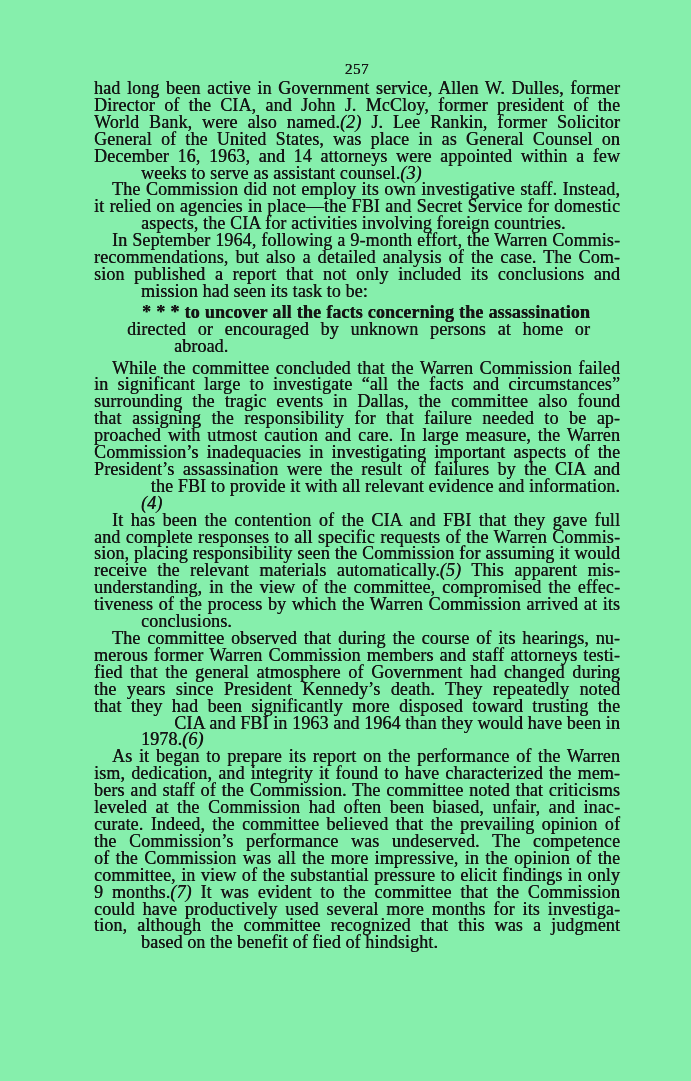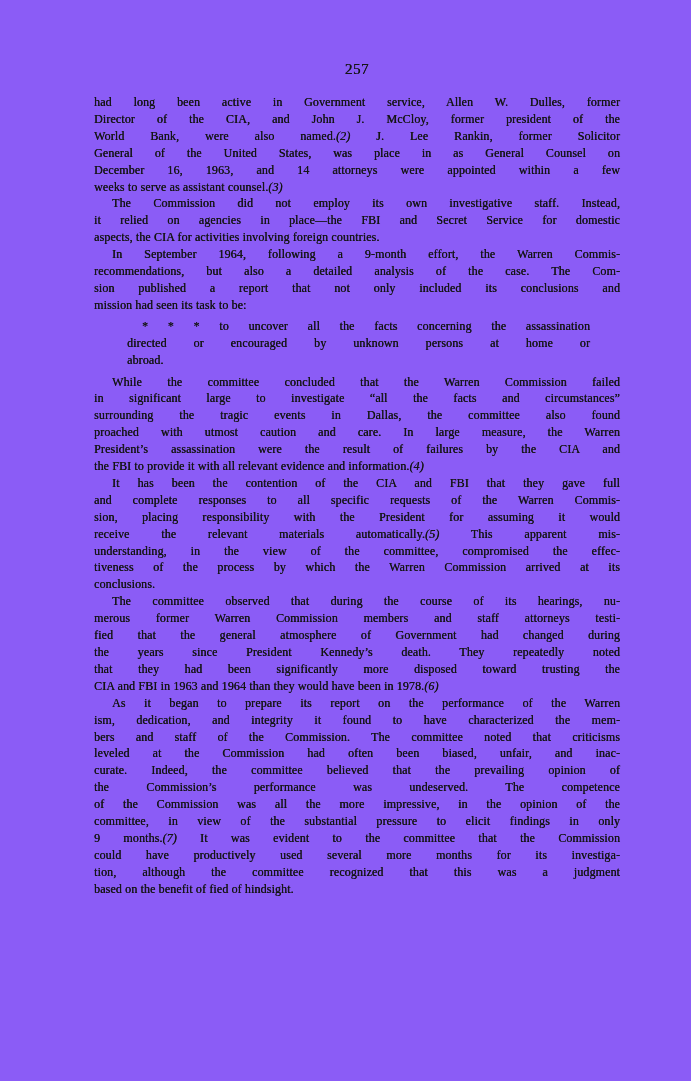--- a/index.html
+++ b/index.html
@@ -4,59 +4,60 @@
 <style>
   html, body {
     margin: 0;
     padding: 0;
     background: #ffffff;
   }
   .page {
     position: relative;
     width: 691px;
     height: 1081px;
-    background: #8b5cf6;
+    background: #86efac;
     font-family: "Liberation Serif", "DejaVu Serif", serif;
     color: #151515;
     text-shadow: 0.3px 0 0 currentColor; 
     overflow: hidden;
   }
   .page-number {
     position: absolute;
     top: 61px;
     left: 94px;
     width: 526px;
     text-align: center;
     font-size: 15px;
     letter-spacing: 0.6px;
   }
   .text-block {
     position: absolute;
-    top: 94px;
+    top: 80px;
     left: 94px;
     width: 526px;
-    font-size: 12px;
+    font-size: 18px;
     line-height: 16.9px;
     letter-spacing: 0.12px;
   }
   .para { margin: 0; }
   .line {
     display: block;
     text-align: justify;
     text-align-last: justify;
   }
   .line.last {
-    text-align: center;
+    text-align: right;
     text-align-last: left;
+    margin-left: 47px;
   }
   .para.indent .line.first { text-indent: 18px; }
   .para.quote {
     margin: 4px 30px 5px 33px;
   }
-  .para.quote .line.first { text-indent: 15px; }
+  .para.quote .line.first { text-indent: 15px; font-weight: bold; }
   i { font-style: italic; }
 </style>
 </head>
 <body>
 
 <div class="page">
   <div class="page-number">257</div>
   <div class="text-block">
       <div class="para body">
         <span class="line first">had long been active in Government service, Allen W. Dulles, former</span>
@@ -79,28 +80,30 @@
       </div>
       <div class="para quote indent">
         <span class="line first">* * * to uncover all the facts concerning the assassination</span>
         <span class="line">directed or encouraged by unknown persons at home or</span>
         <span class="line last">abroad.</span>
       </div>
       <div class="para body indent">
         <span class="line first">While the committee concluded that the Warren Commission failed</span>
         <span class="line">in significant large to investigate “all the facts and circumstances”</span>
         <span class="line">surrounding the tragic events in Dallas, the committee also found</span>
+        <span class="line">that assigning the responsibility for that failure needed to be ap-</span>
         <span class="line">proached with utmost caution and care. In large measure, the Warren</span>
+        <span class="line">Commission’s inadequacies in investigating important aspects of the</span>
         <span class="line">President’s assassination were the result of failures by the CIA and</span>
         <span class="line last">the FBI to provide it with all relevant evidence and information.<i>(4)</i></span>
       </div>
       <div class="para body indent">
         <span class="line first">It has been the contention of the CIA and FBI that they gave full</span>
         <span class="line">and complete responses to all specific requests of the Warren Commis-</span>
-        <span class="line">sion, placing responsibility with the President for assuming it would</span>
+        <span class="line">sion, placing responsibility seen the Commission for assuming it would</span>
         <span class="line">receive the relevant materials automatically.<i>(5)</i> This apparent mis-</span>
         <span class="line">understanding, in the view of the committee, compromised the effec-</span>
         <span class="line">tiveness of the process by which the Warren Commission arrived at its</span>
         <span class="line last">conclusions.</span>
       </div>
       <div class="para body indent">
         <span class="line first">The committee observed that during the course of its hearings, nu-</span>
         <span class="line">merous former Warren Commission members and staff attorneys testi-</span>
         <span class="line">fied that the general atmosphere of Government had changed during</span>
         <span class="line">the years since President Kennedy’s death. They repeatedly noted</span>

